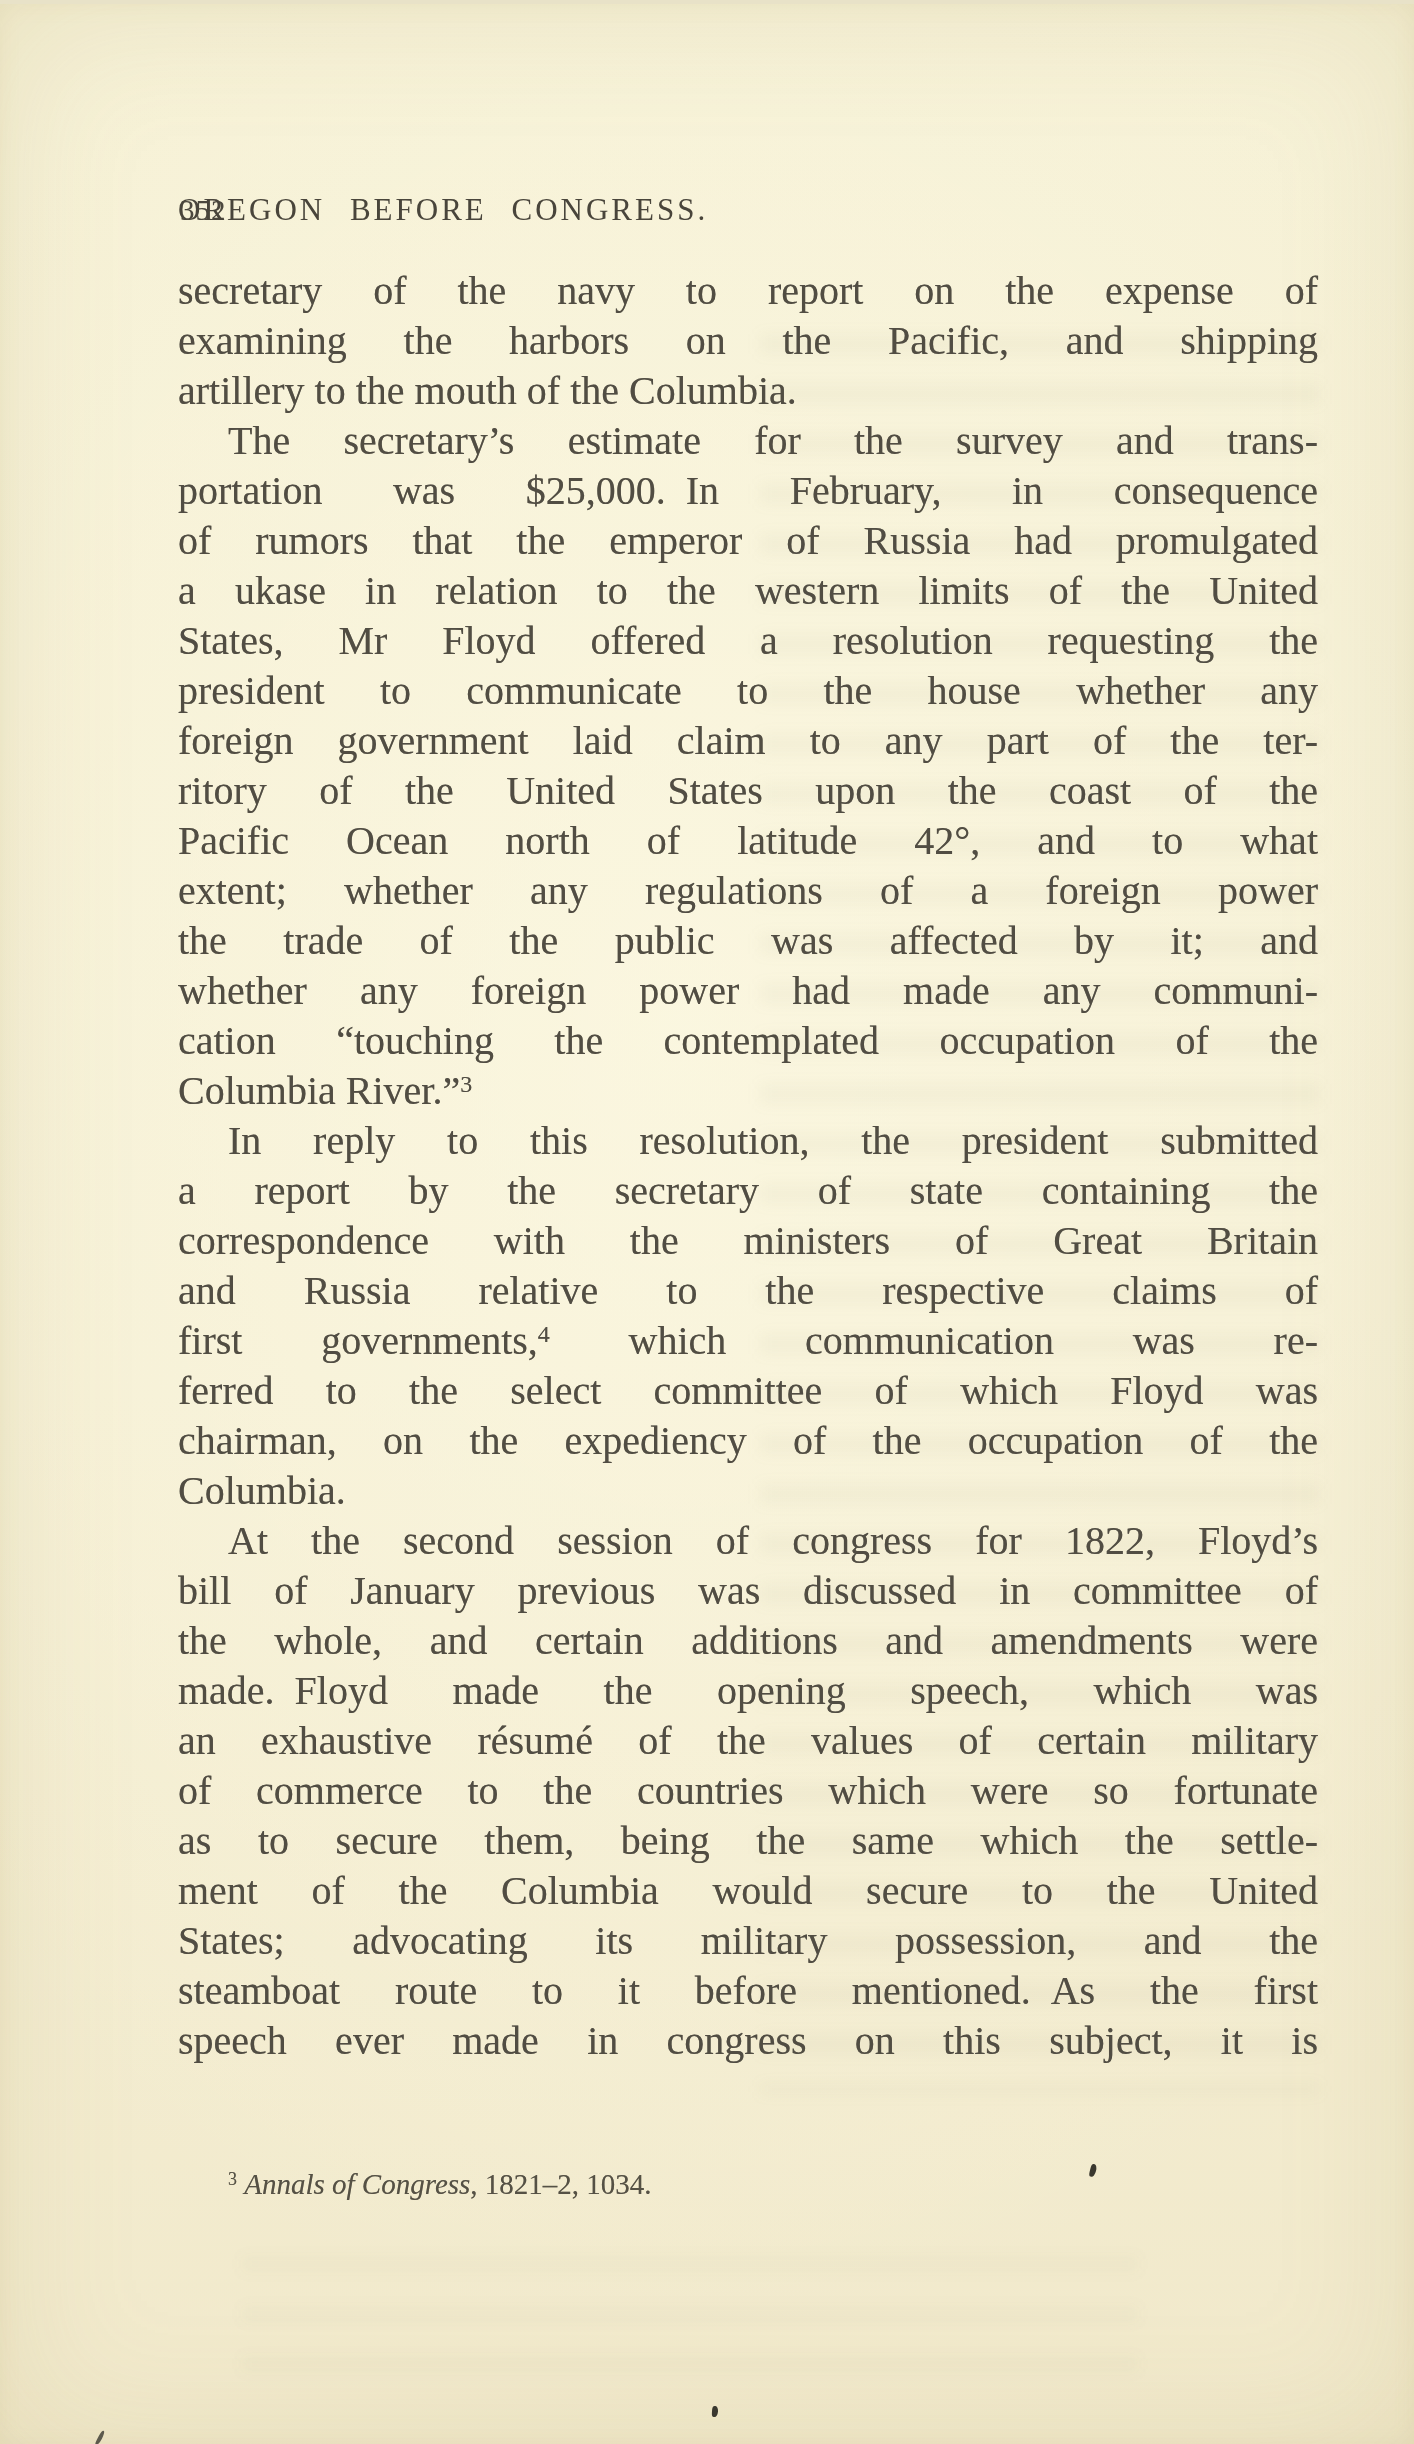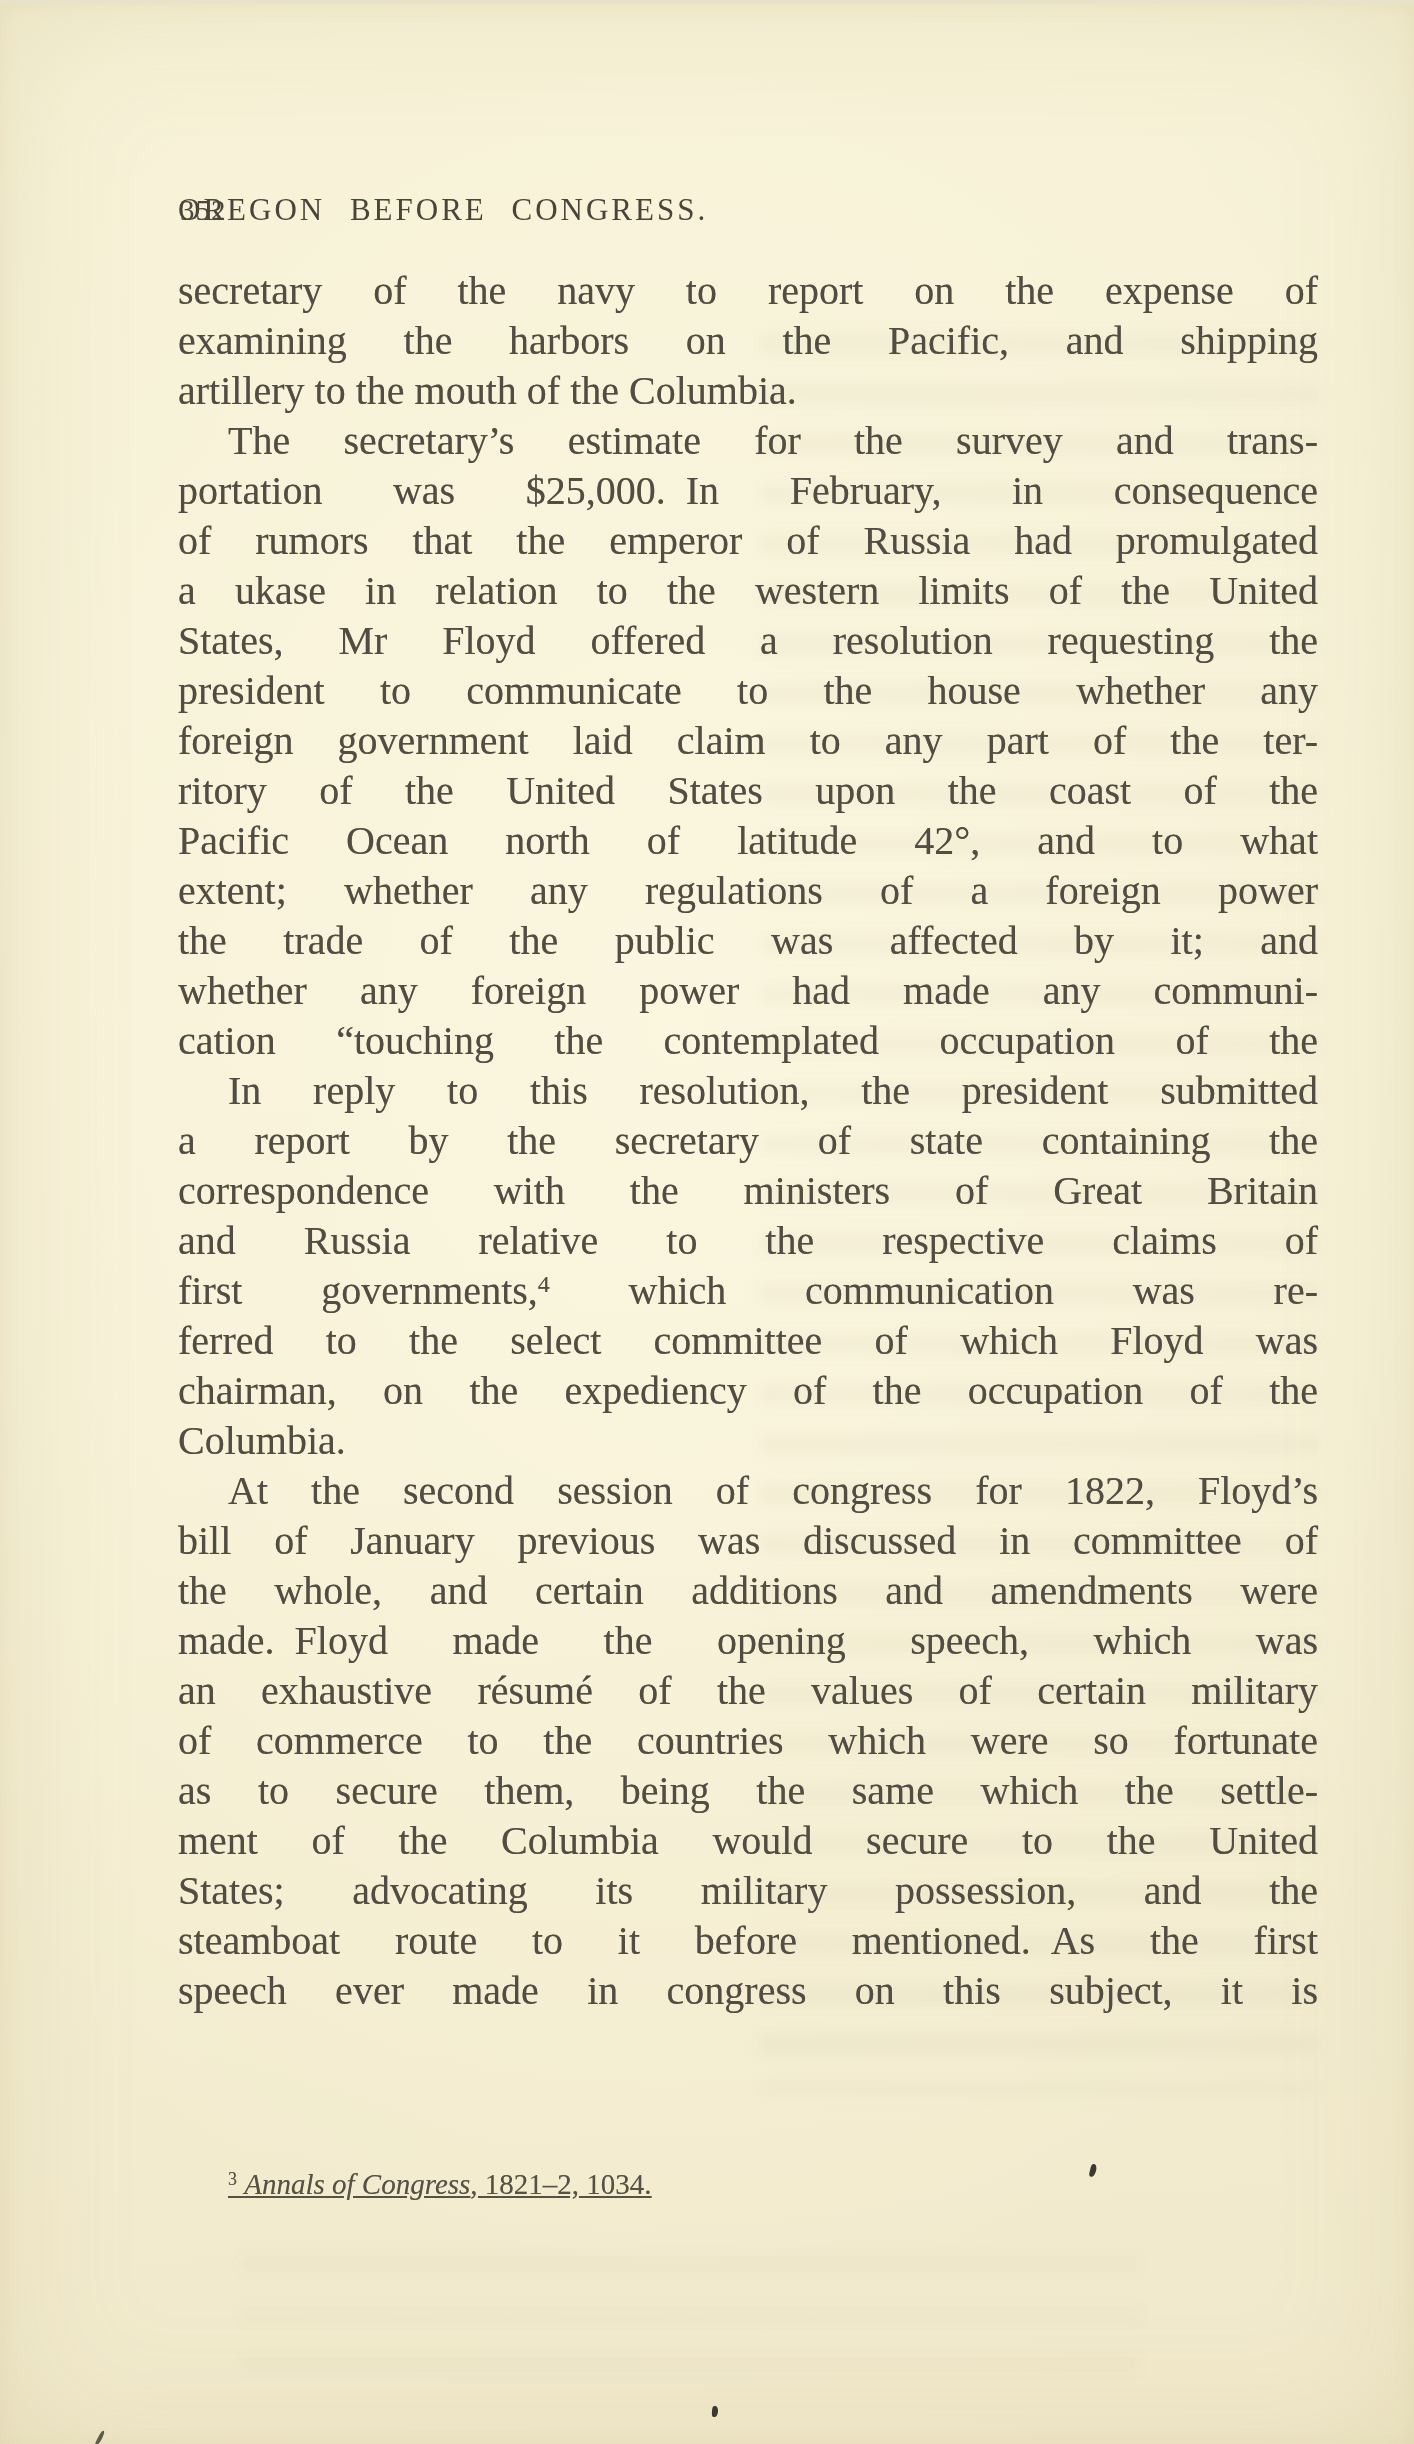--- a/index.html
+++ b/index.html
@@ -40,21 +40,21 @@
   }
   .line.indent{text-indent:50px;}
   .line.end{text-align-last:left;}
   .line sup{font-size:60%;line-height:0;vertical-align:.5em;}
   .it{font-style:italic;}
 
   .footnotes{position:absolute;top:2162px;left:178px;width:1140px;}
   .fn{
     height:37px;line-height:37px;font-size:29px;
     text-align:right;text-align-last:left;text-indent:50px;
-    color:#555145;text-shadow:0 0 .5px rgba(85,81,69,.5);text-decoration:underline;
+    color:#555145;text-shadow:0 0 .5px rgba(85,81,69,.5);
   }
   .fn sup{font-size:62%;line-height:0;vertical-align:.5em;}
 
   .speck{position:absolute;background:#3a382f;border-radius:45% 55% 60% 40%;}
   .speck.s1{left:1090px;top:2160px;width:6px;height:13px;transform:rotate(14deg);}
   .speck.s2{left:712px;top:2402px;width:6px;height:11px;transform:rotate(4deg);}
   .speck.s3{left:98px;top:2426px;width:4px;height:16px;transform:rotate(28deg);opacity:.8;}
 </style>
 </head>
 <body>
@@ -79,20 +79,21 @@
       <div class="line"><span>a ukase in relation to the western limits of the United</span></div>
       <div class="line"><span>States, Mr Floyd offered a resolution requesting the</span></div>
       <div class="line"><span>president to communicate to the house whether any</span></div>
       <div class="line"><span>foreign government laid claim to any part of the ter-</span></div>
       <div class="line"><span>ritory of the United States upon the coast of the</span></div>
       <div class="line"><span>Pacific Ocean north of latitude 42°, and to what</span></div>
       <div class="line"><span>extent; whether any regulations of a foreign power</span></div>
       <div class="line"><span>the trade of the public was affected by it; and</span></div>
       <div class="line"><span>whether any foreign power had made any communi-</span></div>
       <div class="line"><span>cation “touching the contemplated occupation of the</span></div>
+      <div class="line end"><span>Columbia River.”</span><sup>3</sup></div>
       <div class="line indent"><span>In reply to this resolution, the president submitted</span></div>
       <div class="line"><span>a report by the secretary of state containing the</span></div>
       <div class="line"><span>correspondence with the ministers of Great Britain</span></div>
       <div class="line"><span>and Russia relative to the respective claims of</span></div>
       <div class="line"><span>first governments,</span><sup>4</sup><span> which communication was re-</span></div>
       <div class="line"><span>ferred to the select committee of which Floyd was</span></div>
       <div class="line"><span>chairman, on the expediency of the occupation of the</span></div>
       <div class="line end"><span>Columbia.</span></div>
       <div class="line indent"><span>At the second session of congress for 1822, Floyd’s</span></div>
       <div class="line"><span>bill of January previous was discussed in committee of</span></div>

